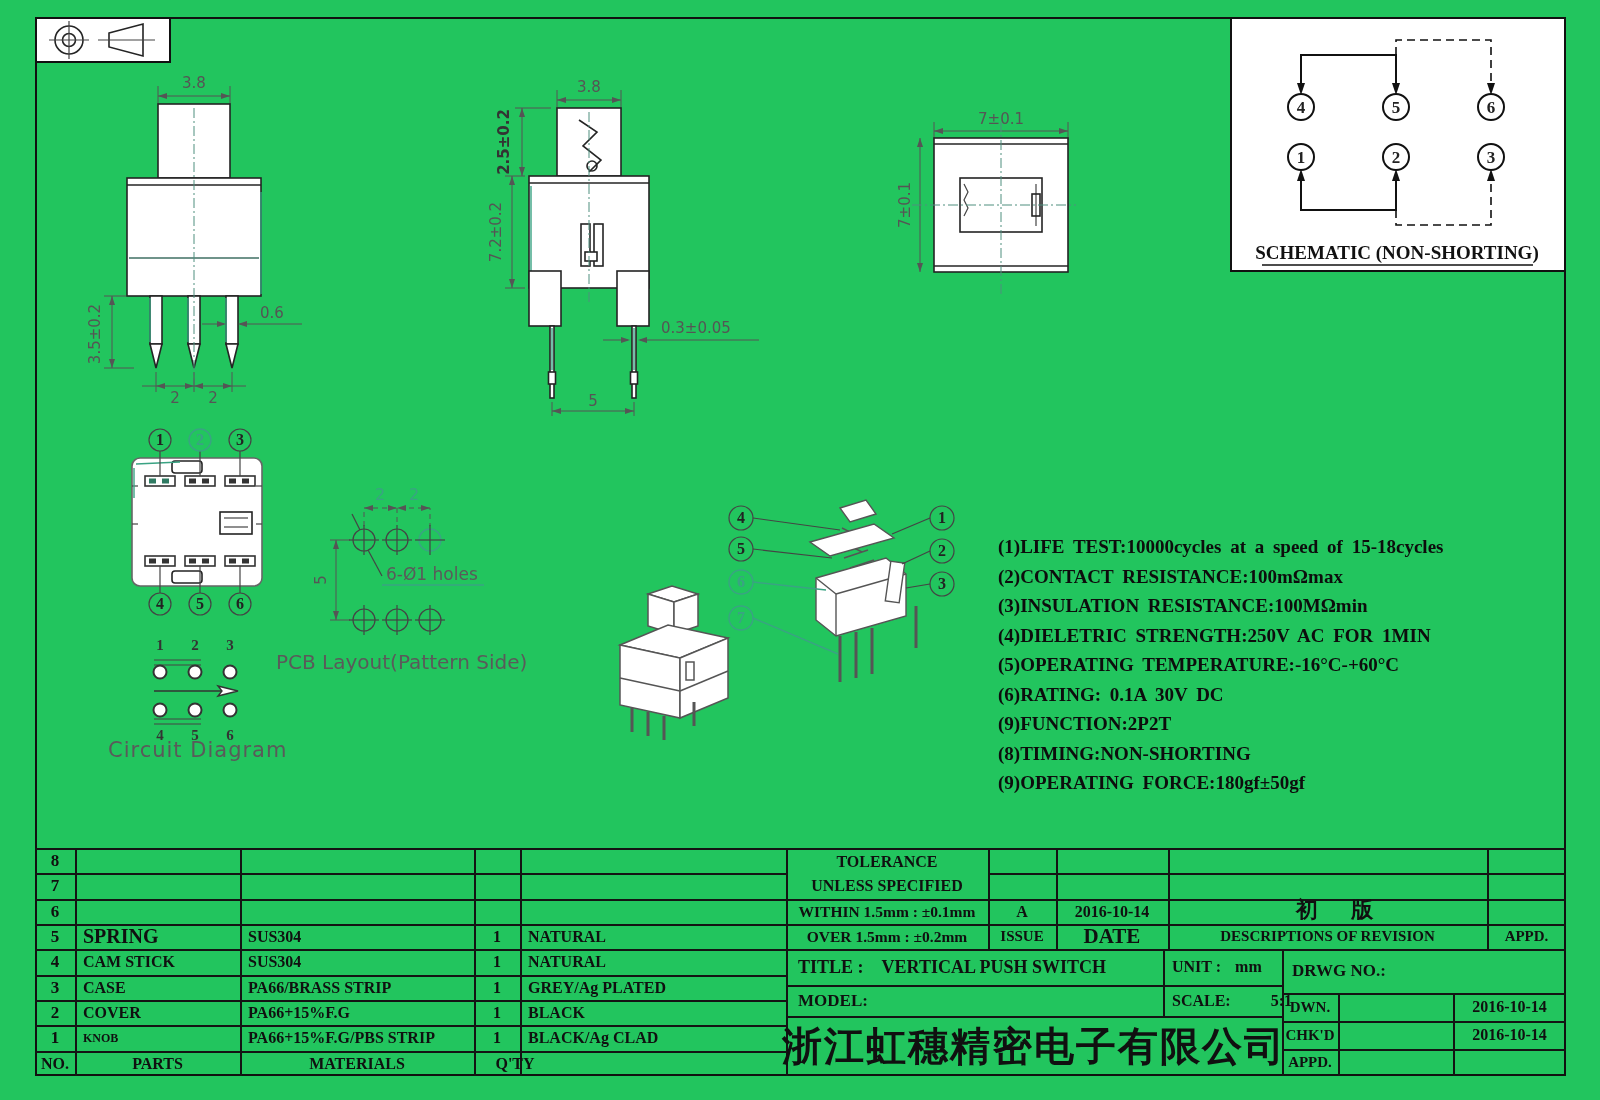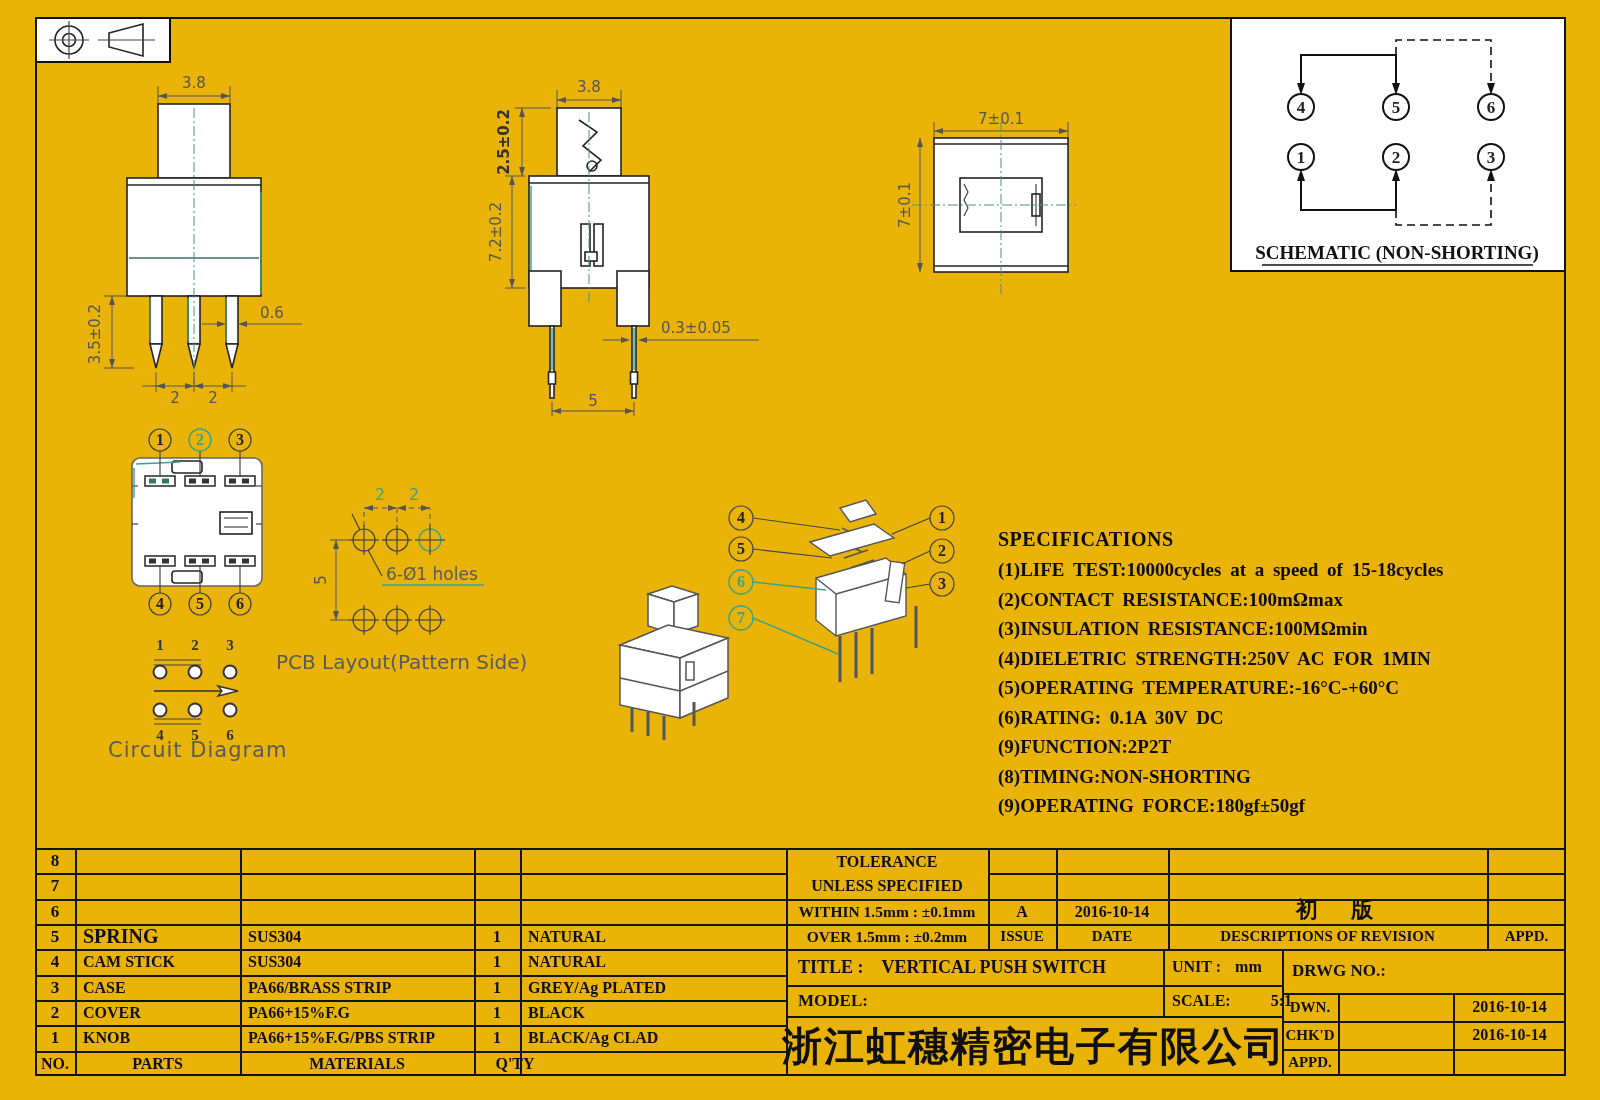--- a/index.html
+++ b/index.html
@@ -1,16 +1,16 @@
 <!DOCTYPE html>
 <html><head>
 <meta charset="utf-8">
 <style>
   html,body{margin:0;padding:0;background:#fff;}
-  #sheet{position:relative;width:1600px;height:1100px;background:#eab308;overflow:hidden;
+  #sheet{position:relative;width:1600px;height:1100px;background:#22c55e;overflow:hidden;
          font-family:"Liberation Serif",serif;}
   .abs{position:absolute;}
   .line{position:absolute;background:#141414;}
   .tcell{position:absolute;font-family:"Liberation Serif",serif;font-weight:bold;color:#101010;
          display:flex;align-items:center;white-space:nowrap;}
   .ctr{justify-content:center;}
   .lft{padding-left:8px;}
   .cap{position:absolute;font-family:"DejaVu Sans",sans-serif;color:#5a5a5a;}
   .spec-title{font:bold 20px "Liberation Serif",serif;color:#0d0d0d;letter-spacing:.5px;}
   .spec-item{font:bold 19px "Liberation Serif",serif;color:#0d0d0d;line-height:29.5px;word-spacing:4px;white-space:nowrap;}
@@ -420,21 +420,20 @@
       <circle cx="250" cy="32" r="12" class="thin2" stroke="#777"></circle>
       <circle cx="250" cy="65" r="12" class="thin2" stroke="#777"></circle>
       <circle cx="250" cy="98" r="12" class="thin2" stroke="#777"></circle>
       <text x="250" y="37" class="ctext">1</text>
       <text x="250" y="70" class="ctext">2</text>
       <text x="250" y="103" class="ctext">3</text>
     </g>
   </svg>
 
   <div class="abs" style="left:998px;top:528px;width:575px;">
-    <div class="spec-title">SPECIFICATIONS</div>
     <div style="margin-top:4px;">
       <div class="spec-item">(1)LIFE TEST:10000cycles at a speed of 15-18cycles</div>
       <div class="spec-item">(2)CONTACT RESISTANCE:100mΩmax</div>
       <div class="spec-item">(3)INSULATION RESISTANCE:100MΩmin</div>
       <div class="spec-item">(4)DIELETRIC STRENGTH:250V AC FOR 1MIN</div>
       <div class="spec-item">(5)OPERATING TEMPERATURE:-16°C-+60°C</div>
       <div class="spec-item">(6)RATING: 0.1A 30V DC</div>
       <div class="spec-item">(9)FUNCTION:2P2T</div>
       <div class="spec-item">(8)TIMING:NON-SHORTING</div>
       <div class="spec-item">(9)OPERATING FORCE:180gf±50gf</div>
@@ -495,40 +494,40 @@
     <div class="tcell ctr" style="left:474px;top:975px;width:46px;height:25px;font-size:16px;">1</div>
     <div class="tcell lft" style="left:520px;top:975px;width:266px;height:25px;font-size:16px;">GREY/Ag PLATED</div>
 
     <div class="tcell ctr" style="left:35px;top:1000px;width:40px;height:25px;font-size:17px;">2</div>
     <div class="tcell lft" style="left:75px;top:1000px;width:165px;height:25px;font-size:16px;">COVER</div>
     <div class="tcell lft" style="left:240px;top:1000px;width:234px;height:25px;font-size:16px;">PA66+15%F.G</div>
     <div class="tcell ctr" style="left:474px;top:1000px;width:46px;height:25px;font-size:16px;">1</div>
     <div class="tcell lft" style="left:520px;top:1000px;width:266px;height:25px;font-size:16px;">BLACK</div>
 
     <div class="tcell ctr" style="left:35px;top:1025px;width:40px;height:26px;font-size:17px;">1</div>
-    <div class="tcell lft" style="left:75px;top:1025px;width:165px;height:26px;font-size:16px;">KNOB</div>
+    <div class="tcell lft" style="left:75px;top:1025px;width:165px;height:26px;font-size:12px;">KNOB</div>
     <div class="tcell lft" style="left:240px;top:1025px;width:234px;height:26px;font-size:16px;">PA66+15%F.G/PBS STRIP</div>
     <div class="tcell ctr" style="left:474px;top:1025px;width:46px;height:26px;font-size:16px;">1</div>
     <div class="tcell lft" style="left:520px;top:1025px;width:266px;height:26px;font-size:16px;">BLACK/Ag CLAD</div>
 
     <div class="tcell ctr" style="left:35px;top:1051px;width:40px;height:25px;font-size:16px;">NO.</div>
     <div class="tcell ctr" style="left:75px;top:1051px;width:165px;height:25px;font-size:16px;">PARTS</div>
     <div class="tcell ctr" style="left:240px;top:1051px;width:234px;height:25px;font-size:16px;">MATERIALS</div>
     <div class="tcell ctr" style="left:474px;top:1051px;width:46px;height:25px;font-size:16px;margin-left:18px;">Q'TY</div>
   </div>
 
   <div>
     <div class="tcell ctr" style="left:786px;top:851px;width:202px;height:22px;font-size:16px;">TOLERANCE</div>
     <div class="tcell ctr" style="left:786px;top:874px;width:202px;height:24px;font-size:16px;">UNLESS  SPECIFIED</div>
     <div class="tcell ctr" style="left:788px;top:899px;width:198px;height:25px;font-size:15.5px;">WITHIN 1.5mm : ±0.1mm</div>
     <div class="tcell ctr" style="left:788px;top:924px;width:198px;height:25px;font-size:15.5px;">OVER 1.5mm : ±0.2mm</div>
     <div class="tcell ctr" style="left:988px;top:899px;width:68px;height:25px;font-size:16px;">A</div>
     <div class="tcell ctr" style="left:988px;top:924px;width:68px;height:25px;font-size:15px;">ISSUE</div>
     <div class="tcell ctr" style="left:1056px;top:899px;width:112px;height:25px;font-size:16px;">2016-10-14</div>
-    <div class="tcell ctr" style="left:1056px;top:924px;width:112px;height:25px;font-size:15px;border-radius:12px;">DATE</div>
+    <div class="tcell ctr" style="left:1056px;top:924px;width:112px;height:25px;font-size:21px;border-radius:12px;">DATE</div>
     <div class="tcell ctr" style="left:1168px;top:896px;width:319px;height:28px;font-size:22px;letter-spacing:14px;padding-left:14px;">初  版</div>
     <div class="tcell ctr" style="left:1168px;top:924px;width:319px;height:25px;font-size:15px;">DESCRIPTIONS OF REVISION</div>
     <div class="tcell ctr" style="left:1487px;top:924px;width:79px;height:25px;font-size:15px;">APPD.</div>
 
     <div class="tcell" style="left:798px;top:949px;width:360px;height:36px;font-size:18px;">
       <span style="margin-right:18px;">TITLE :</span>
       <span>VERTICAL PUSH SWITCH</span>
     </div>
     <div class="tcell" style="left:1172px;top:949px;width:108px;height:36px;font-size:16px;">
       <span style="margin-right:14px;">UNIT :</span>

